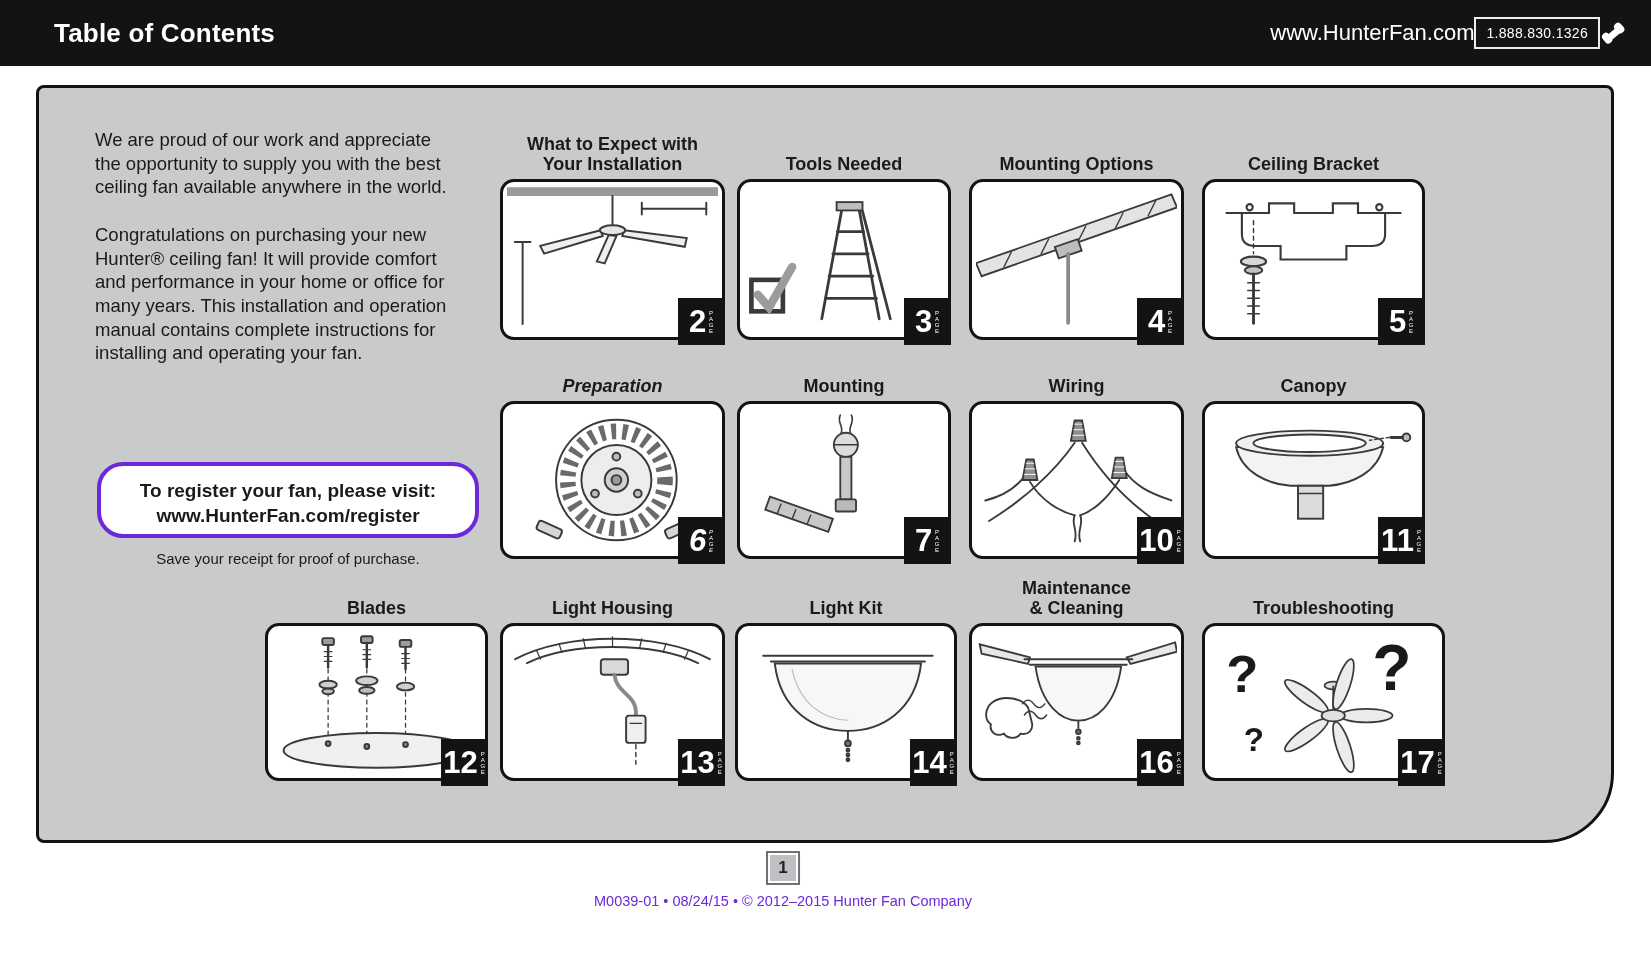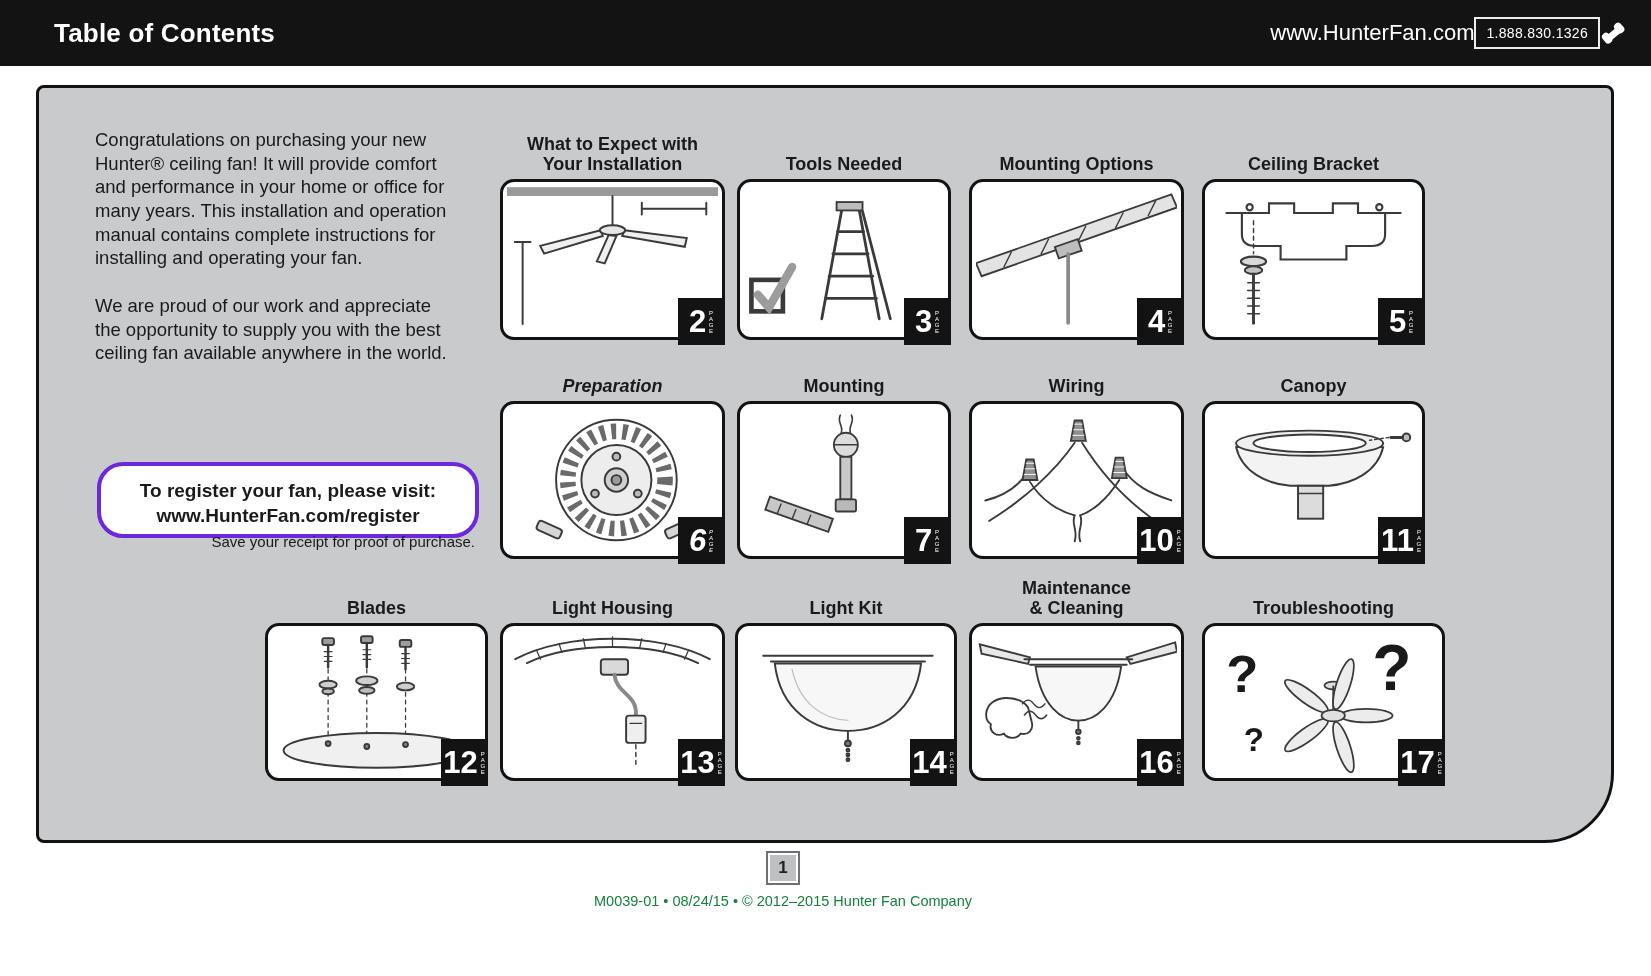--- a/index.html
+++ b/index.html
@@ -18,21 +18,21 @@
   
   .panel{position:absolute;left:36px;top:85px;width:1578px;height:758px;background:#c9cacc;
          border:3px solid #111;border-radius:8px 8px 70px 8px;box-sizing:border-box;}
 
   
   .intro{position:absolute;left:95px;top:128px;width:356px;font-size:18.5px;line-height:1.28;}
   .intro p{margin:0 0 24px 0;}
   .register{position:absolute;left:97px;top:462px;width:382px;height:76px;background:#fff;border:4px solid #6d28d9;
             border-radius:26px;text-align:center;box-sizing:border-box;padding-top:13px;}
   .register .r1,.register .r2{font-weight:bold;font-size:19px;line-height:1.3;}
-  .register .r3{font-size:15px;margin-top:5px;text-align:right;}
+  .register .r3{font-size:15px;margin-top:22px;}
 
   
   .toc-item{position:absolute;}
   .row1{top:128px;} .row2{top:368px;} .row3{top:572px;}
   .card-title{margin:0;font-weight:bold;font-size:18px;text-align:center;white-space:pre-line;
               display:flex;align-items:flex-end;justify-content:center;line-height:1.12;}
   .row1 .card-title,.row3 .card-title{height:46px;}
   .row2 .card-title{height:28px;}
   .card{position:relative;margin-top:5px;background:#fff;border:3px solid #131313;border-radius:14px;height:152px;}
   .row1 .card{height:155px;}
@@ -42,21 +42,21 @@
   .page-box{position:absolute;right:-3px;bottom:-8px;width:47px;height:47px;background:#131313;color:#fff;
             display:flex;align-items:center;justify-content:center;z-index:2;}
   .page-box .num{font-size:31px;font-weight:bold;line-height:1;}
   .page-box .pagelbl{writing-mode:vertical-rl;text-orientation:upright;font-size:6px;line-height:1;margin-left:2px;}
 
   
   .footer{position:absolute;left:783px;top:851px;transform:translateX(-50%);text-align:center;}
   .pagenum-box{width:30px;height:30px;margin:0 auto 8px;background:#bfc0c3;border:2px solid #6f7072;
                box-shadow:inset 0 0 0 2px #fff;display:flex;align-items:center;justify-content:center;
                font-weight:bold;font-size:17px;color:#222;box-sizing:content-box;}
-  .foot-text{font-size:14.5px;color:#15803d;}
+  .foot-text{font-size:14.5px;color:#6d28d9;}
 </style>
 </head>
 <body>
 
 <div class="page">
 
   <header class="topbar">
     <h1>Table of Contents</h1>
     <div class="topbar-right">
       <span class="site">www.HunterFan.com</span>
@@ -69,22 +69,22 @@
           <rect x="15.5" y="6.5" width="7" height="10" rx="3.2"></rect>
         </g>
           </svg>
       </span>
     </div>
   </header>
 
   <main class="panel"></main>
 
   <div class="intro">
+    <p>We are proud of our work and appreciate the opportunity to supply you with the best ceiling fan available anywhere in the world.</p>
     <p>Congratulations on purchasing your new Hunter® ceiling fan!  It will provide comfort and performance in your home or office for many years. This installation and operation manual contains complete instructions for installing and operating your fan.</p>
-    <p>We are proud of our work and appreciate the opportunity to supply you with the best ceiling fan available anywhere in the world.</p>
   </div>
   <div class="register">
     <div class="r1">To register your fan, please visit:</div>
     <div class="r2">www.HunterFan.com/register</div>
     <div class="r3">Save your receipt for proof of purchase.</div>
   </div>
 
   <section class="toc-item row1" style="left:500px;width:225px;">
     <h2 class="card-title">What to Expect with
 Your Installation</h2>

